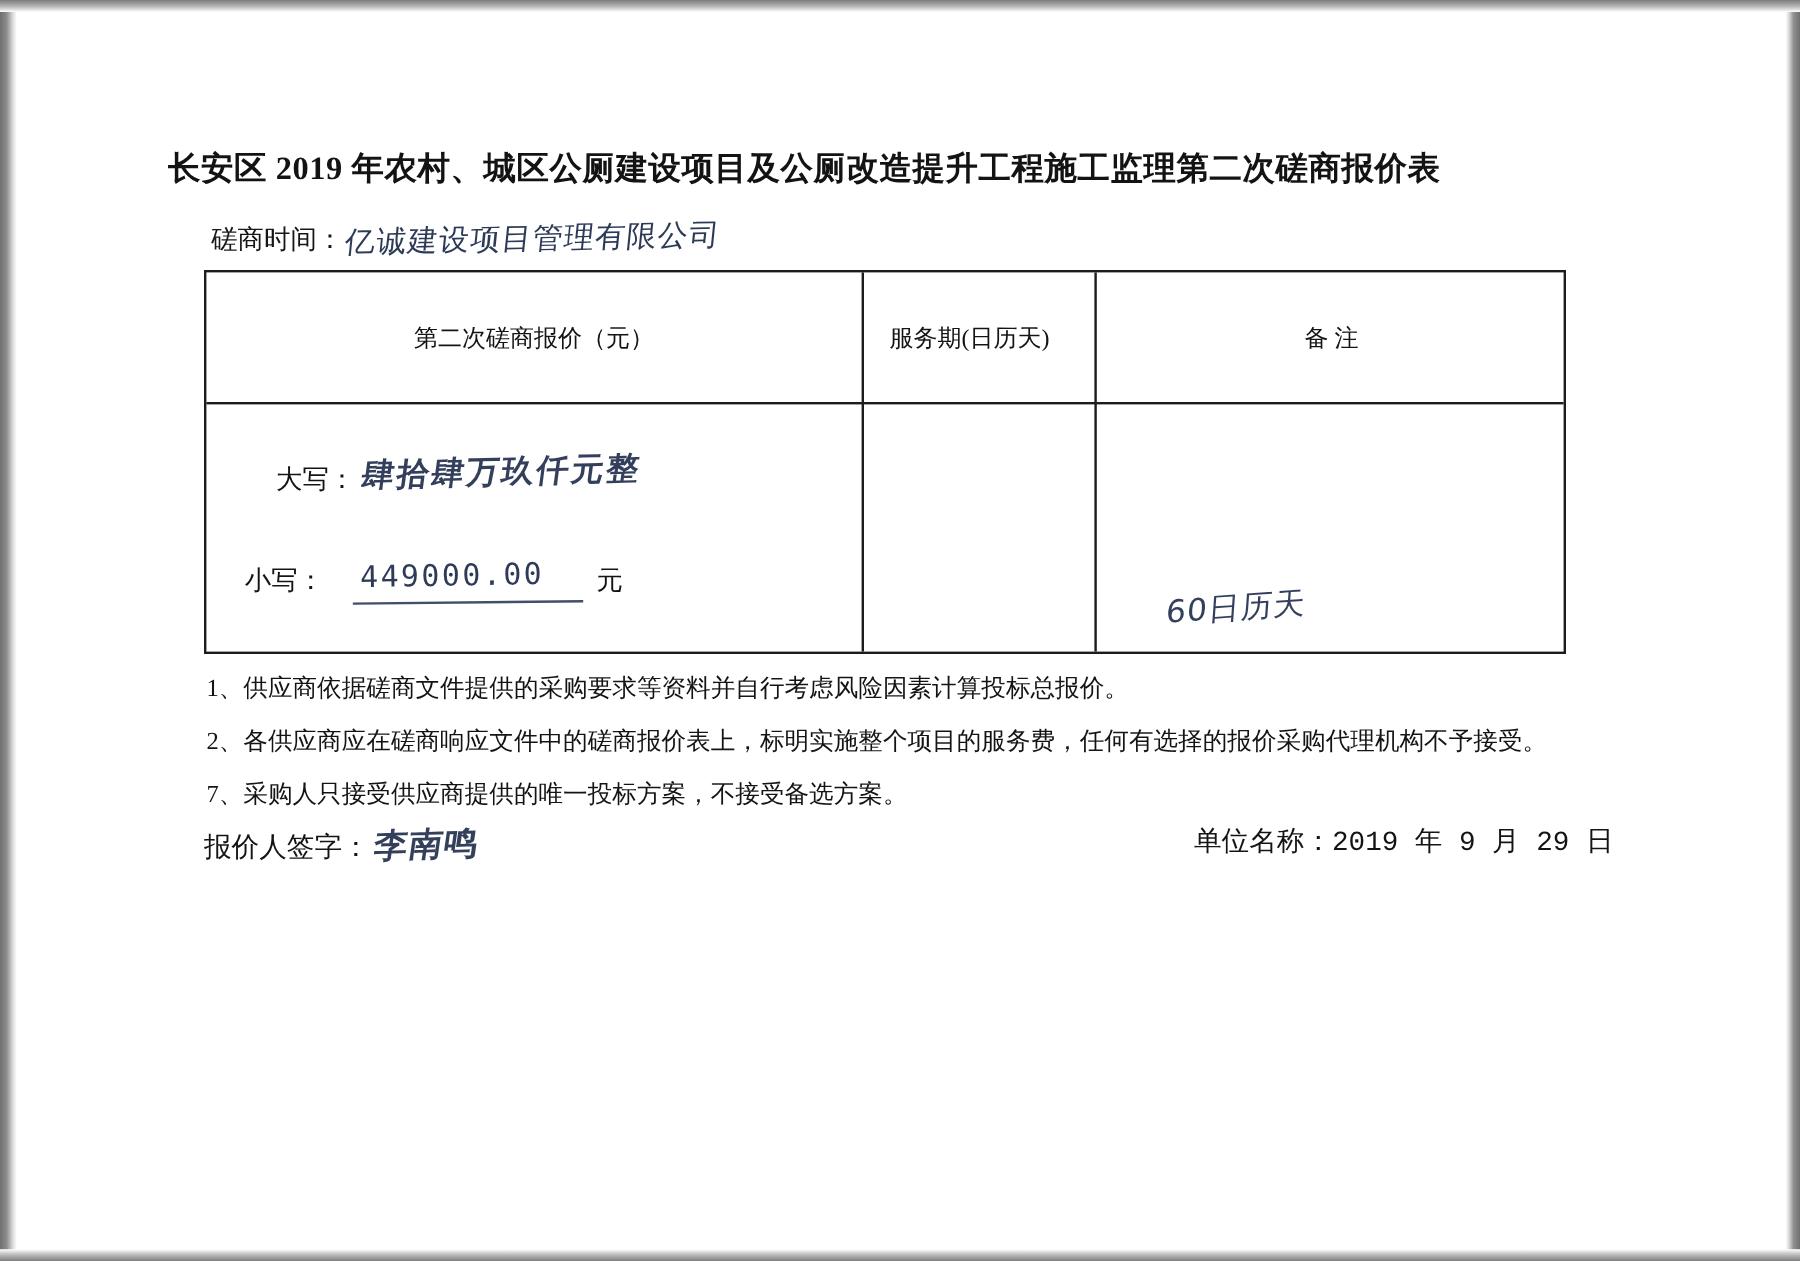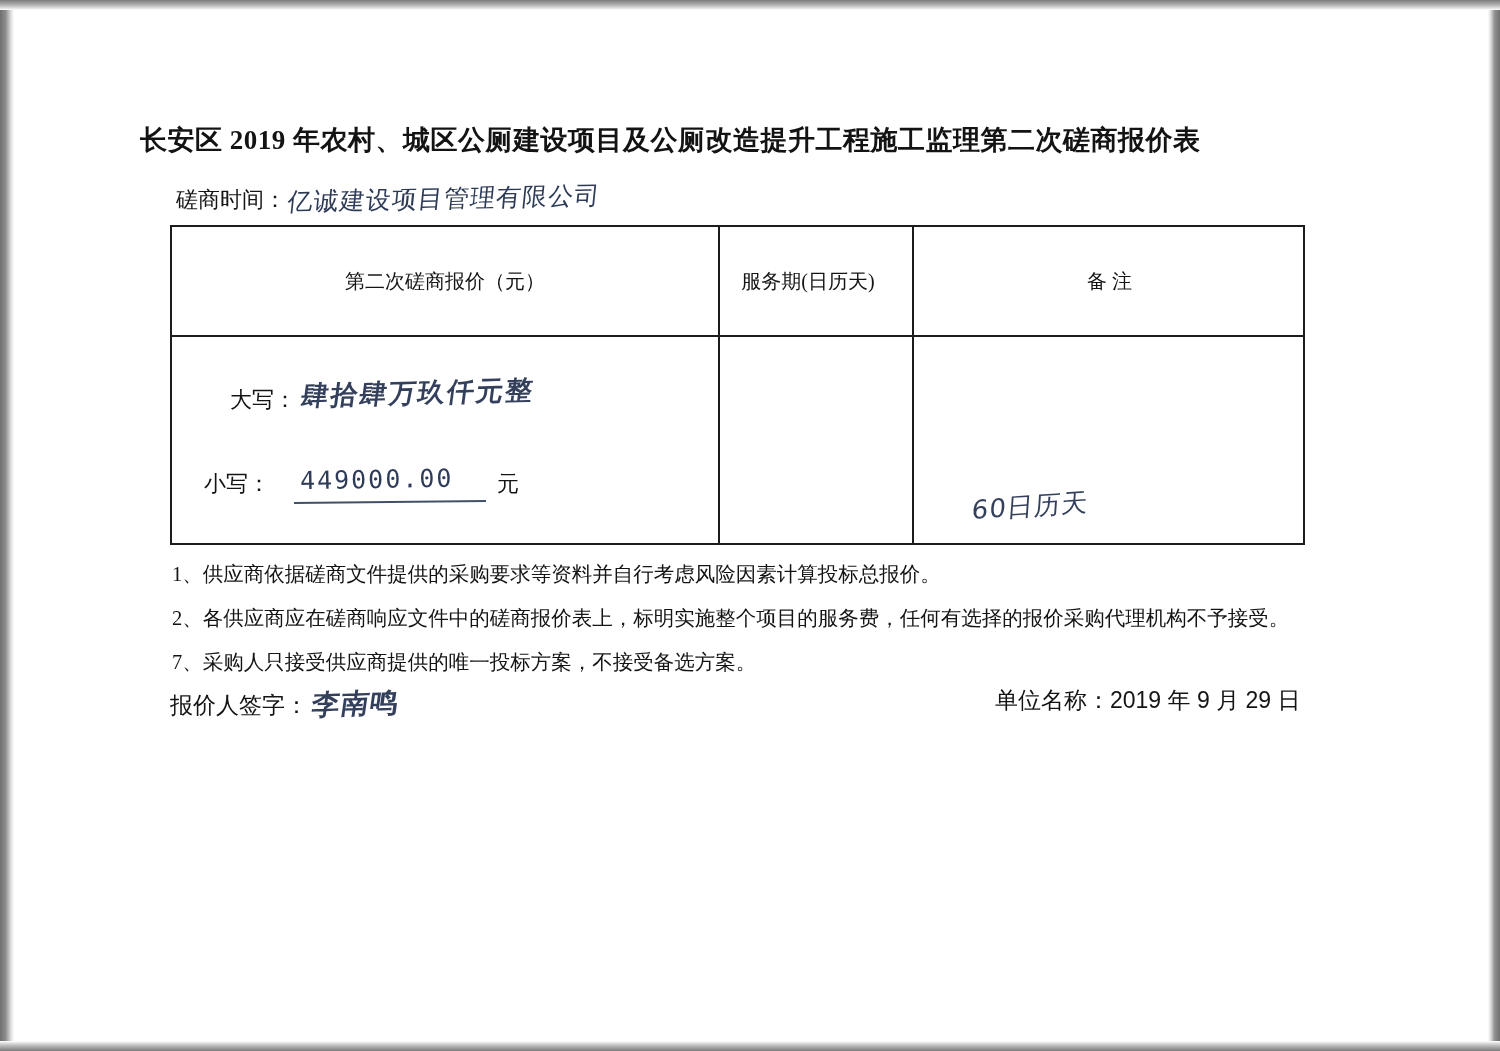--- a/index.html
+++ b/index.html
@@ -226,21 +226,21 @@
   }
   .footer-right {
     position: absolute;
     left: 995px;
     top: 685px;
     font-size: 23px;
     color: #141414;
     white-space: nowrap;
   }
   .footer-right .num {
-    font-family: Liberation Sans, sans-serif;
+    font-family: Liberation Mono, monospace;
   }
 </style>
 </head>
 <body>
 
 <div class="page">
 
   <div class="scan-edge-left"></div>
   <div class="scan-edge-right"></div>
   <div class="scan-edge-top"></div>

